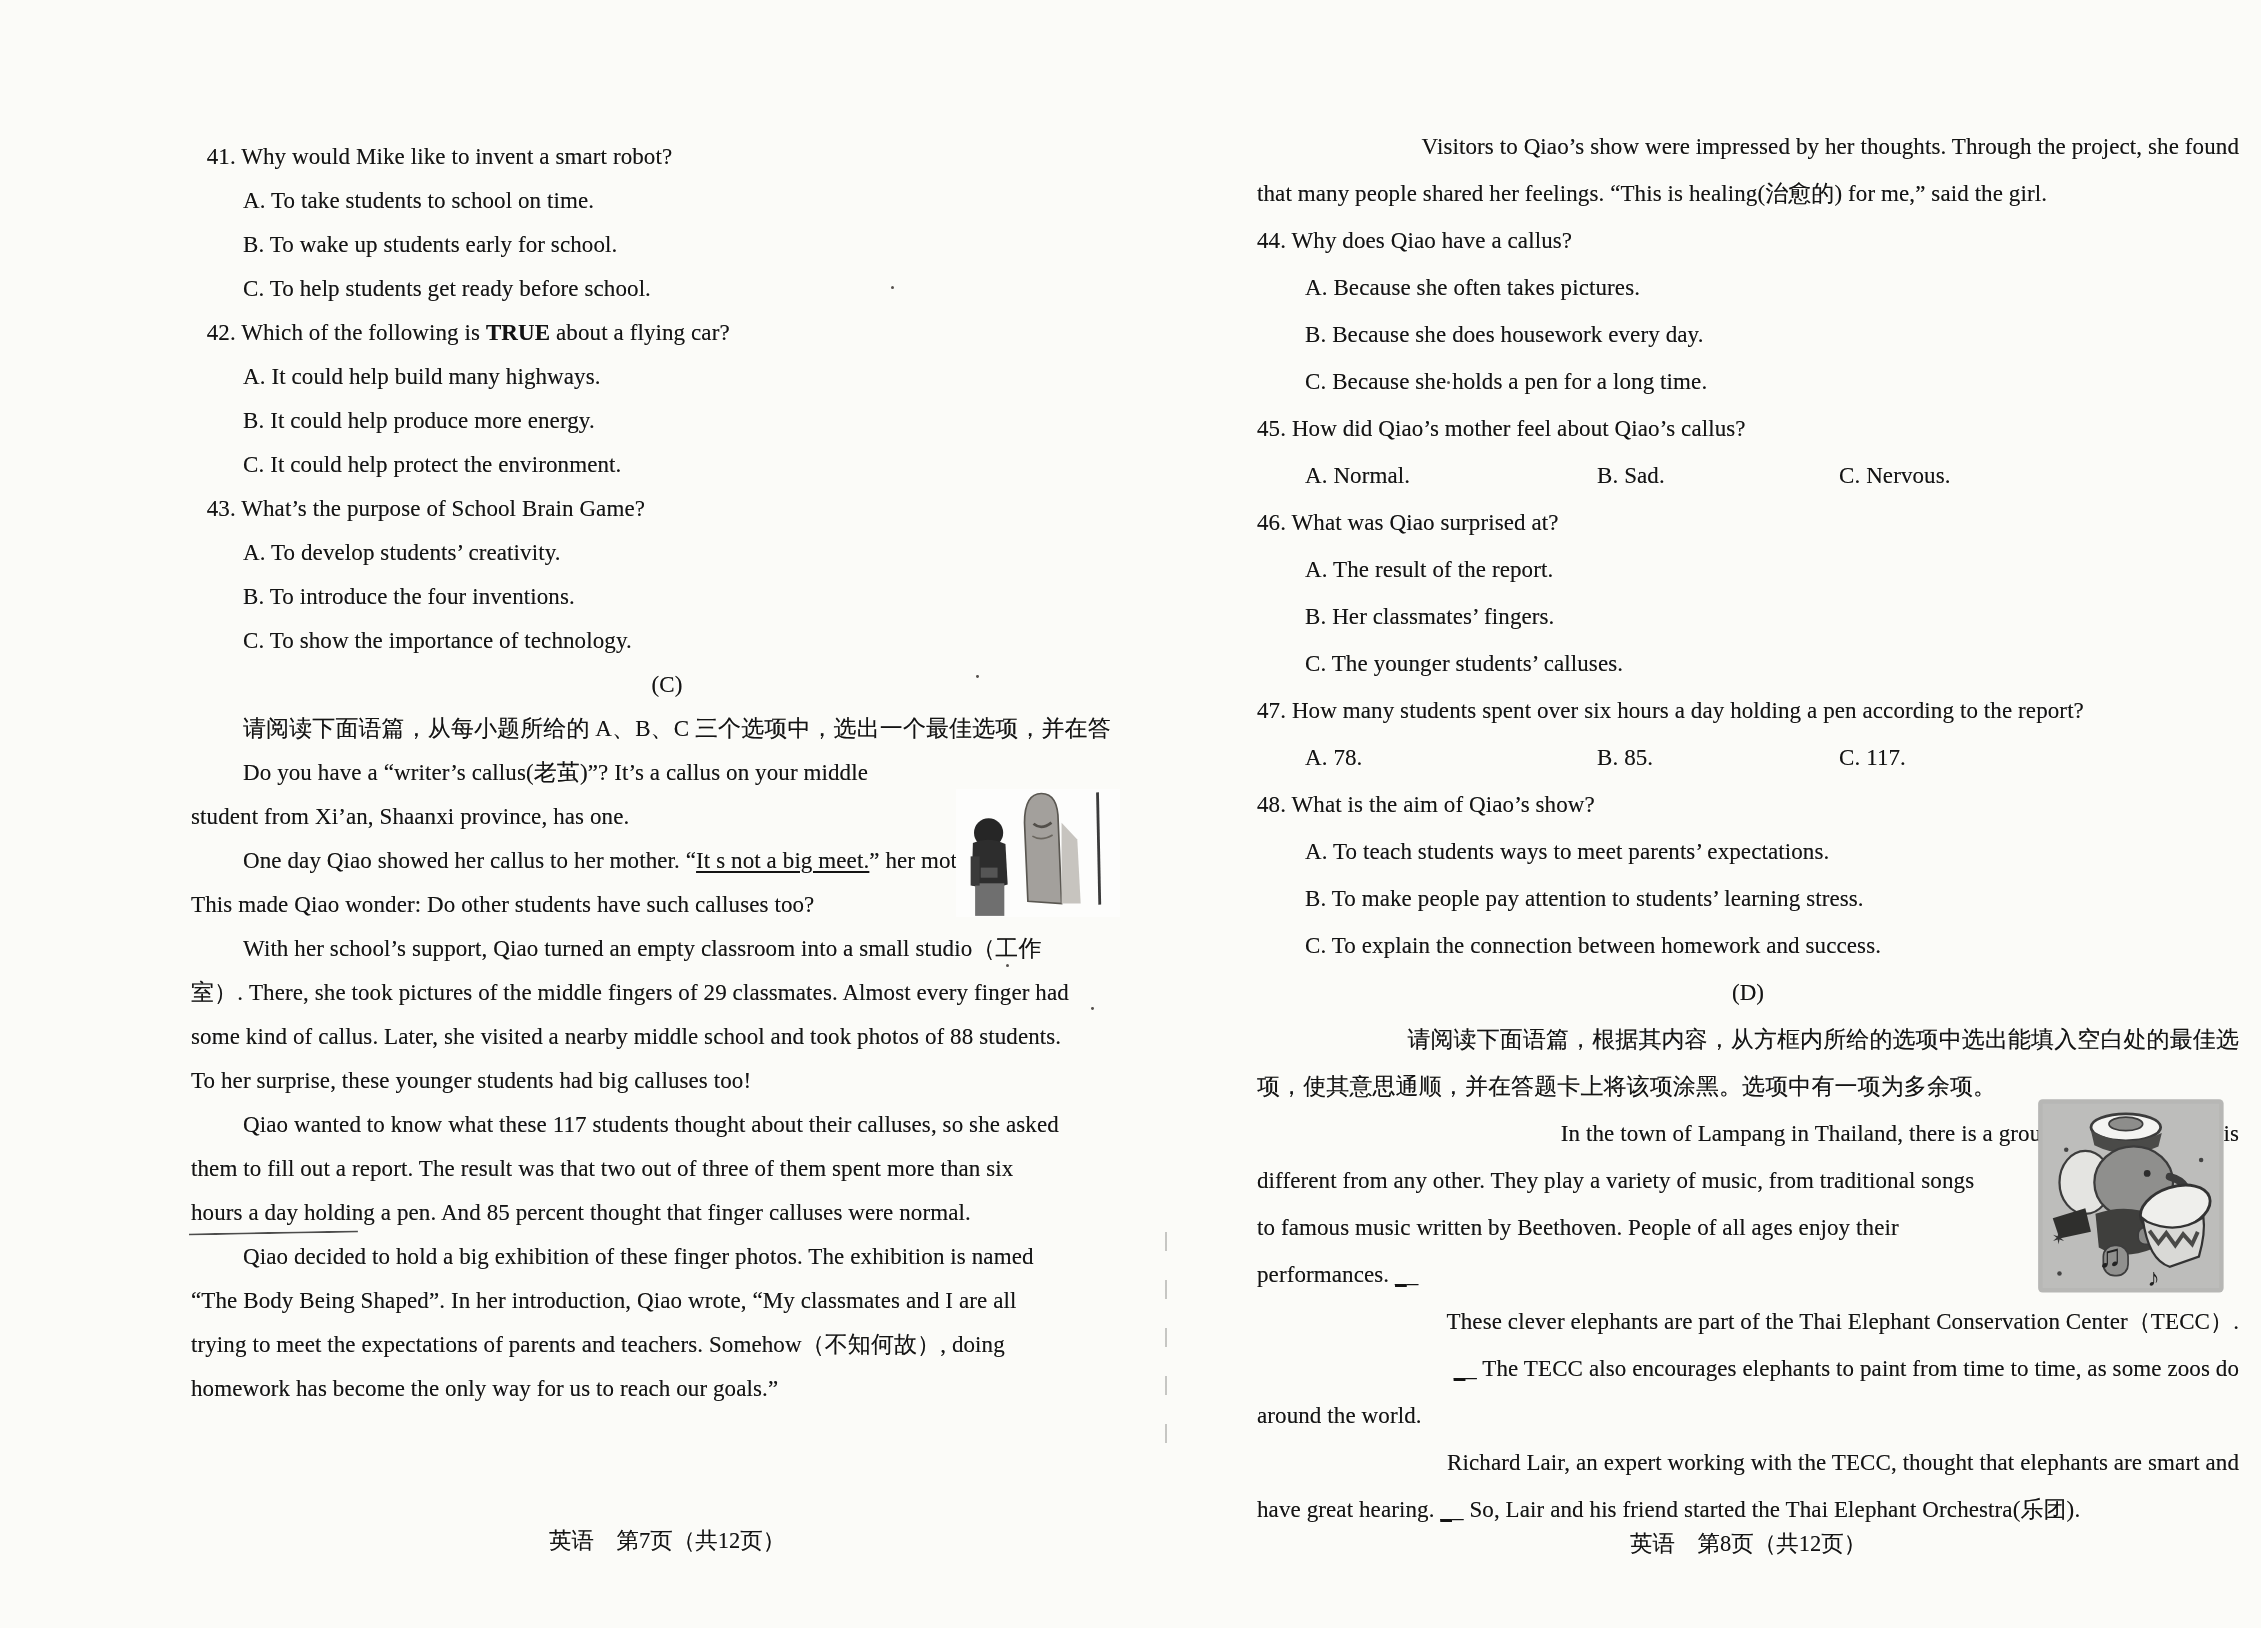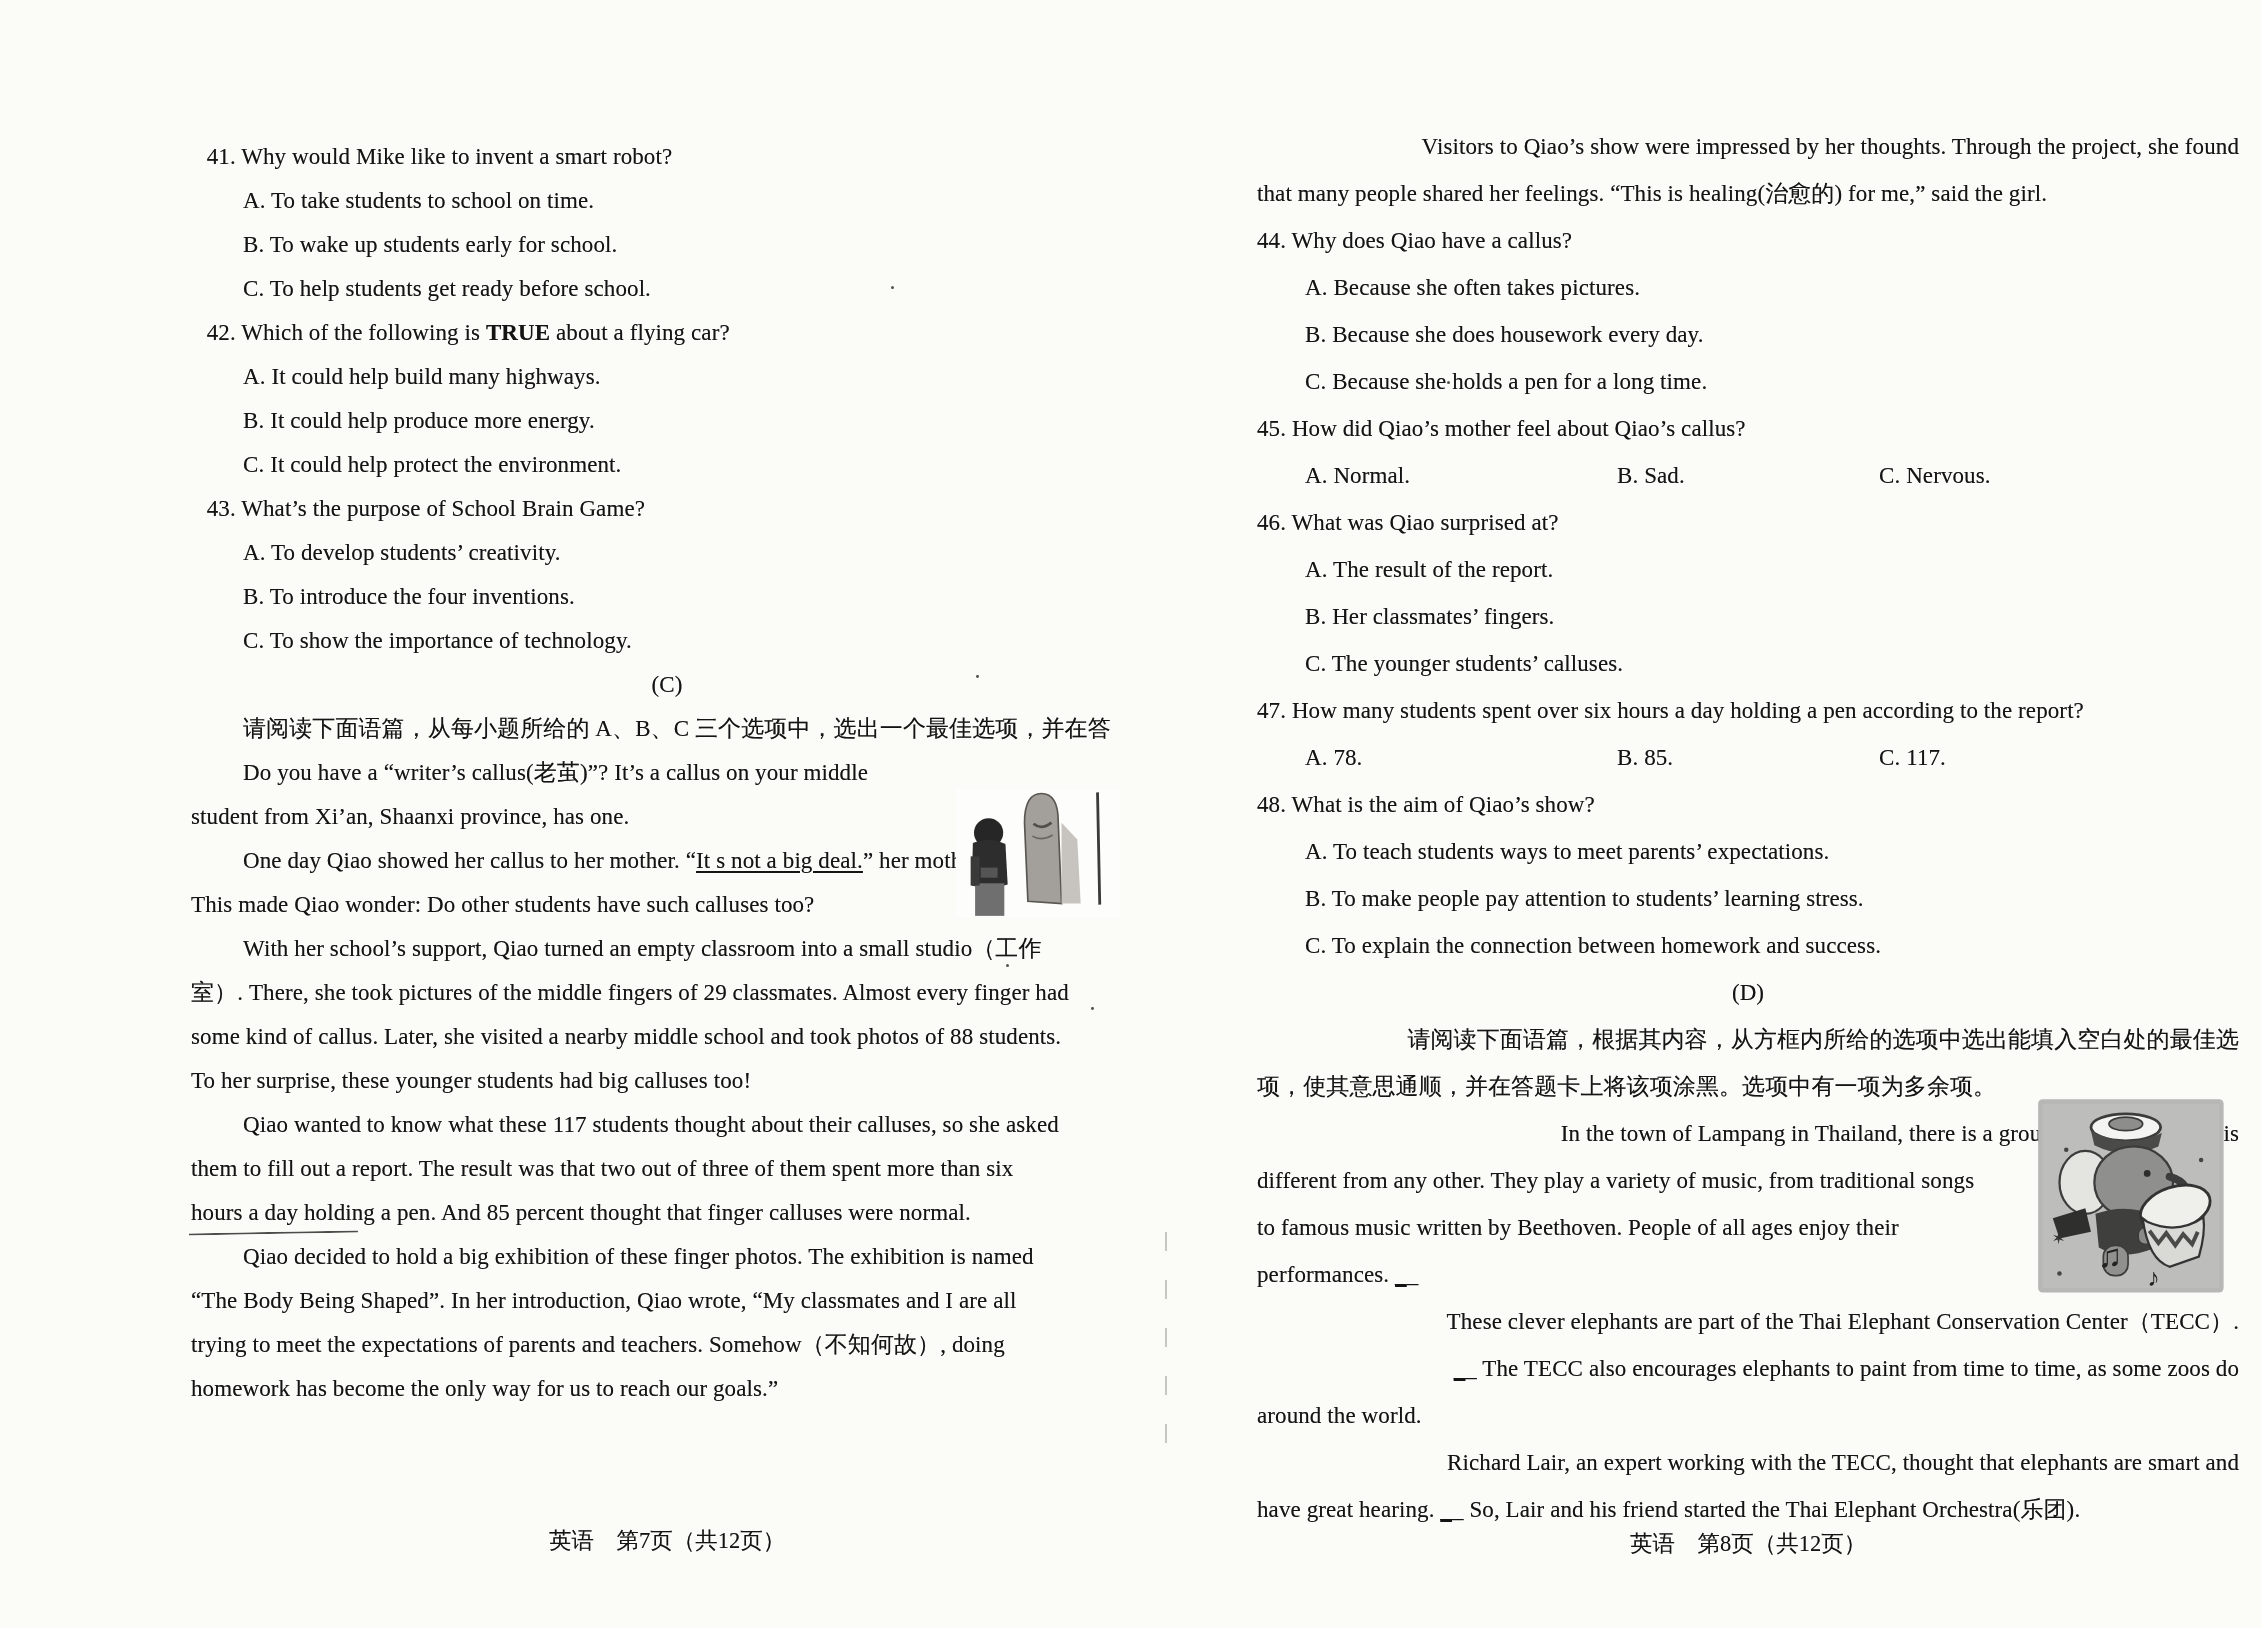--- a/index.html
+++ b/index.html
@@ -23,21 +23,21 @@
   #p7 .line{line-height:44px;height:44px;}
   #p8 .line{line-height:47px;height:47px;}
   #p7 .q{padding-left:15.7px;}
   #p8 .q{padding-left:0;}
   #p7 .opt{padding-left:52px;}
   #p8 .opt{padding-left:48px;}
   #p7 .ind{padding-left:52px;}
   #p8 .ind{padding-left:53px;text-align:right;}
   .center{text-align:center;padding-left:0 !important;}
   .row{display:flex;}
-  #p8 .row{padding-left:48px;gap:20px;}
+  #p8 .row{padding-left:48px;}
   .row span:nth-child(1){width:292px;}
   .row span:nth-child(2){width:242px;}
   .row span:nth-child(3){width:auto;}
   .line b{font-weight:bold;}
   .line u{text-decoration:underline;text-decoration-thickness:1.7px;text-underline-offset:3.4px;}
   .footer{
     position:absolute;text-align:center;font-size:22.5px;
     text-shadow:0 0 0.6px rgba(20,20,20,.4);
   }
   #p7 .footer{left:191px;width:952px;top:1525px;}
@@ -70,21 +70,21 @@
       <div class="line opt">B. It could help produce more energy.</div>
       <div class="line opt">C. It could help protect the environment.</div>
       <div class="line q">43. What’s the purpose of School Brain Game?</div>
       <div class="line opt">A. To develop students’ creativity.</div>
       <div class="line opt">B. To introduce the four inventions.</div>
       <div class="line opt">C. To show the importance of technology.</div>
       <div class="line center">(C)</div>
       <div class="line ind">请阅读下面语篇，从每小题所给的 A、B、C 三个选项中，选出一个最佳选项，并在答</div>
       <div class="line ind">Do you have a “writer’s callus(老茧)”? It’s a callus on your middle</div>
       <div class="line">student from Xi’an, Shaanxi province, has one.</div>
-      <div class="line ind">One day Qiao showed her callus to her mother. “<u>It s not a big deal.</u>” her mother replied.</div>
+      <div class="line ind">One day Qiao showed her callus to her mother. “<u>It s not a big meet.</u>” her mother replied.</div>
       <div class="line">This made Qiao wonder: Do other students have such calluses too?</div>
       <div class="line ind">With her school’s support, Qiao turned an empty classroom into a small studio（工作</div>
       <div class="line">室）. There, she took pictures of the middle fingers of 29 classmates. Almost every finger had</div>
       <div class="line">some kind of callus. Later, she visited a nearby middle school and took photos of 88 students.</div>
       <div class="line">To her surprise, these younger students had big calluses too!</div>
       <div class="line ind">Qiao wanted to know what these 117 students thought about their calluses, so she asked</div>
       <div class="line">them to fill out a report. The result was that two out of three of them spent more than six</div>
       <div class="line">hours a day holding a pen. And 85 percent thought that finger calluses were normal.</div>
       <div class="line ind">Qiao decided to hold a big exhibition of these finger photos. The exhibition is named</div>
       <div class="line">“The Body Being Shaped”. In her introduction, Qiao wrote, “My classmates and I are all</div>

